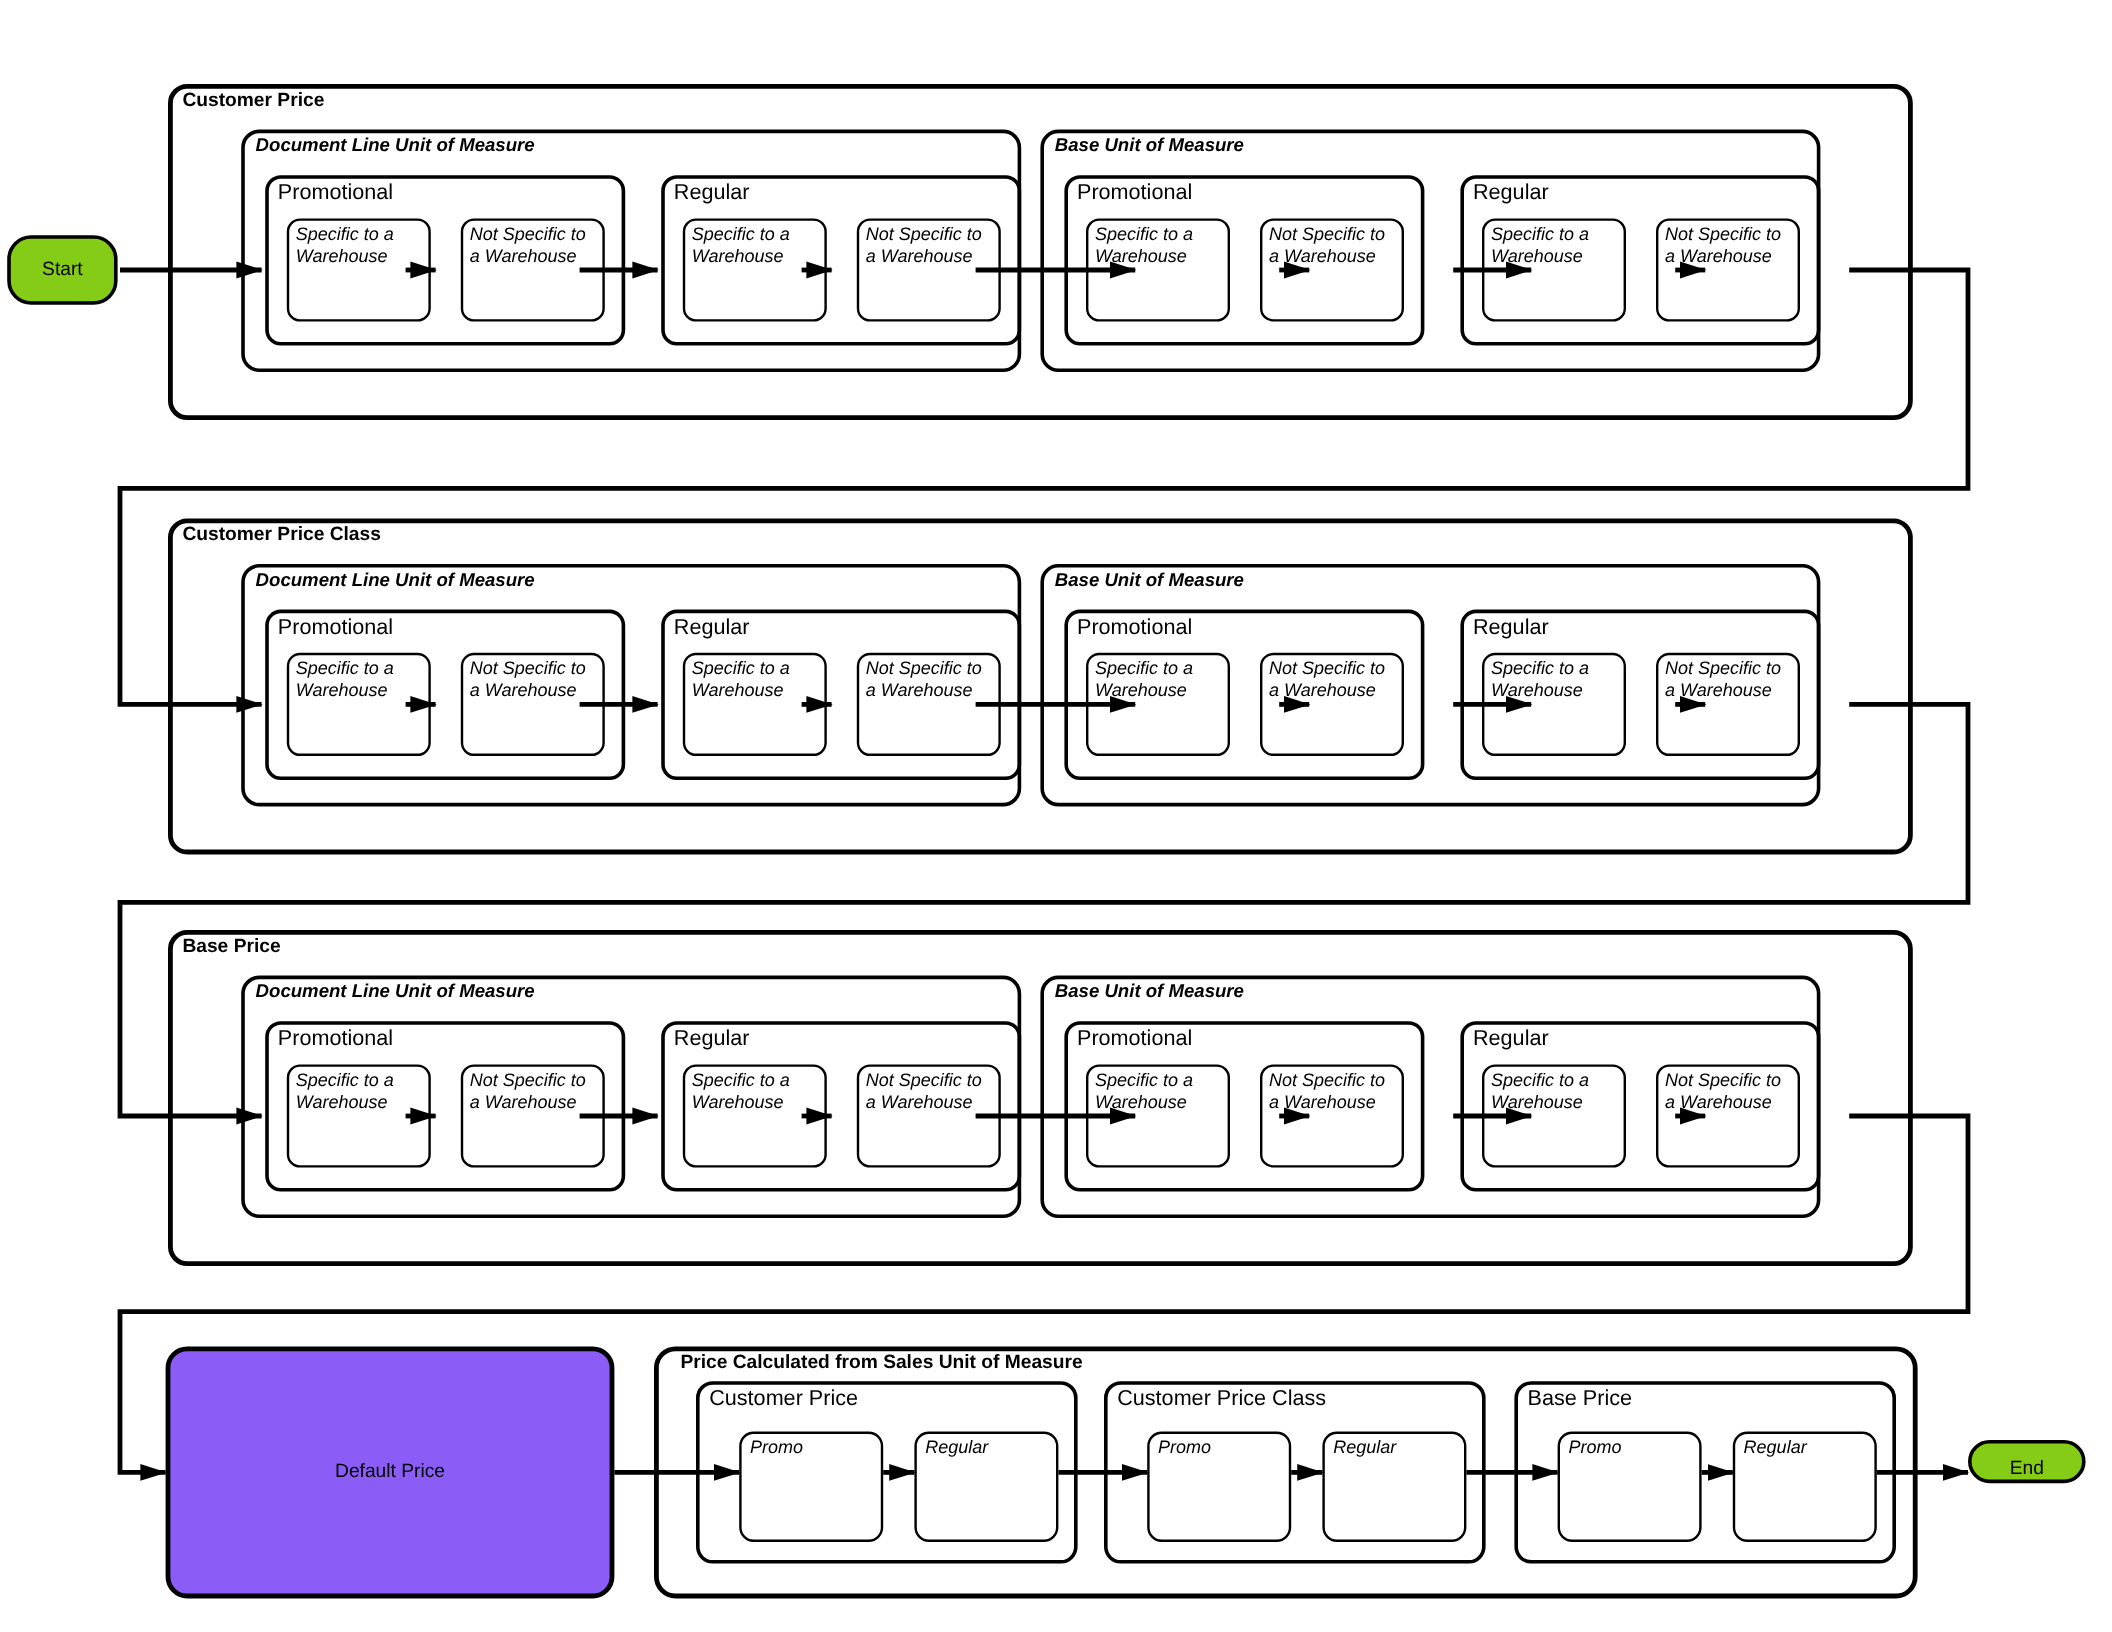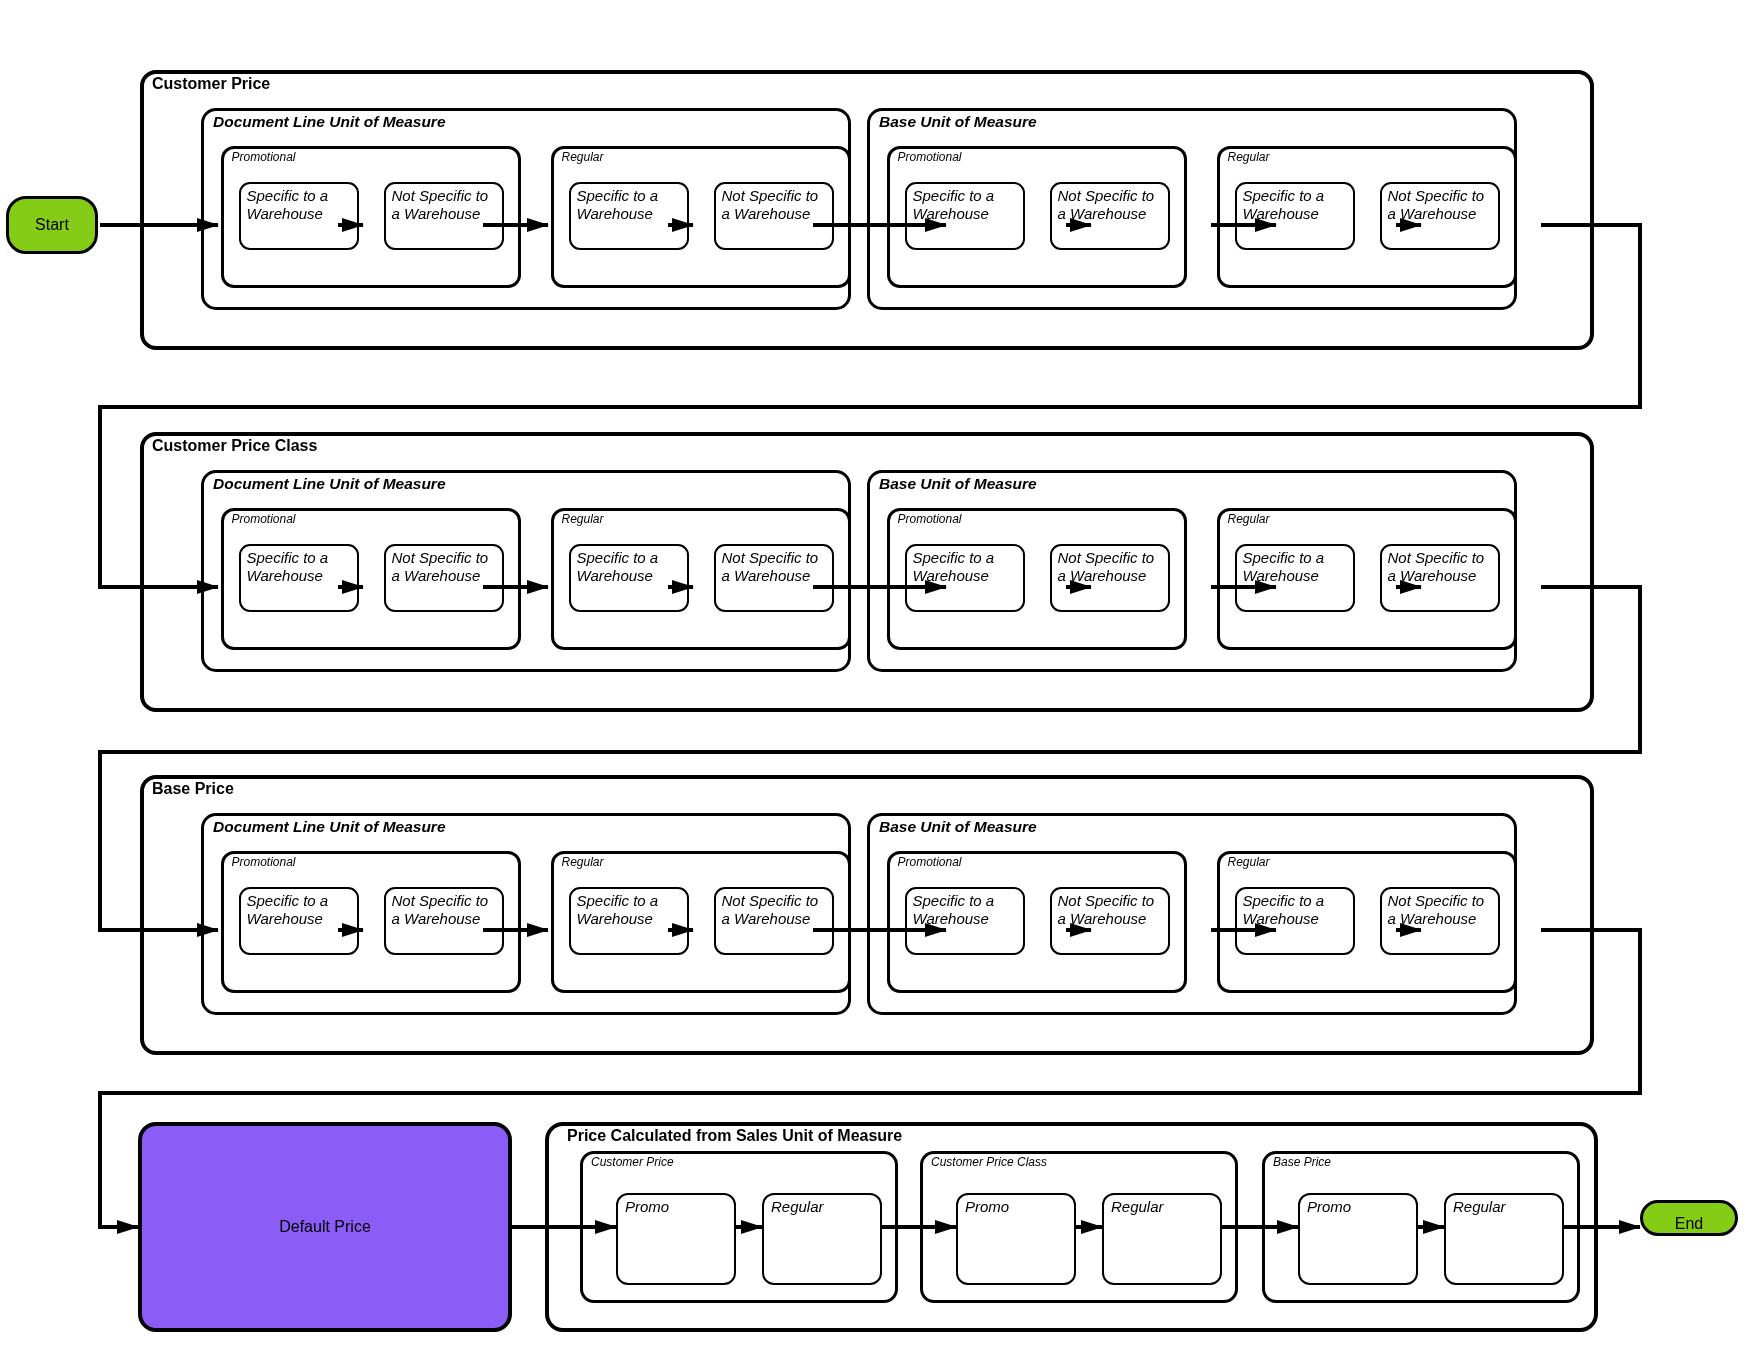--- a/index.html
+++ b/index.html
@@ -36,24 +36,24 @@
   .uom.u1 { left: 36px; margin-left: 21px; }
   .uom.u2 { left: 723px; }
   .uom-title { position: absolute; left: 9px; top: 2px; font-size: 15.5px; font-weight: bold; font-style: italic; white-space: nowrap; }
 
   .group {
     position: absolute; top: 34.5px; width: 300px; height: 142px;
     border: 3px solid #000; border-radius: 13px;
   }
   .group.g1 { left: 16.5px; }
   .group.g2 { left: 346.5px; }
-  .group-title { position: absolute; left: 8px; top: 1px; font-size: 12px; white-space: nowrap; font-style: italic; }
+  .group-title { position: absolute; left: 8px; top: 1px; font-size: 18px; white-space: nowrap; }
 
   .fbox {
-    position: absolute; top: 33px; width: 120px; height: 68px;
+    position: absolute; top: 33px; width: 120px; height: 86px;
     border: 2.5px solid #000; border-radius: 11px; background: #fff;
     font-size: 15px; font-style: italic; line-height: 1.22;
     padding: 3px 2px 0 6px;
   }
   .fbox.b1 { left: 15px; }
   .fbox.b2 { left: 160px; }
 
   
   #default-price {
     position: absolute; left: 138px; top: 1122px; width: 374px; height: 210px;

